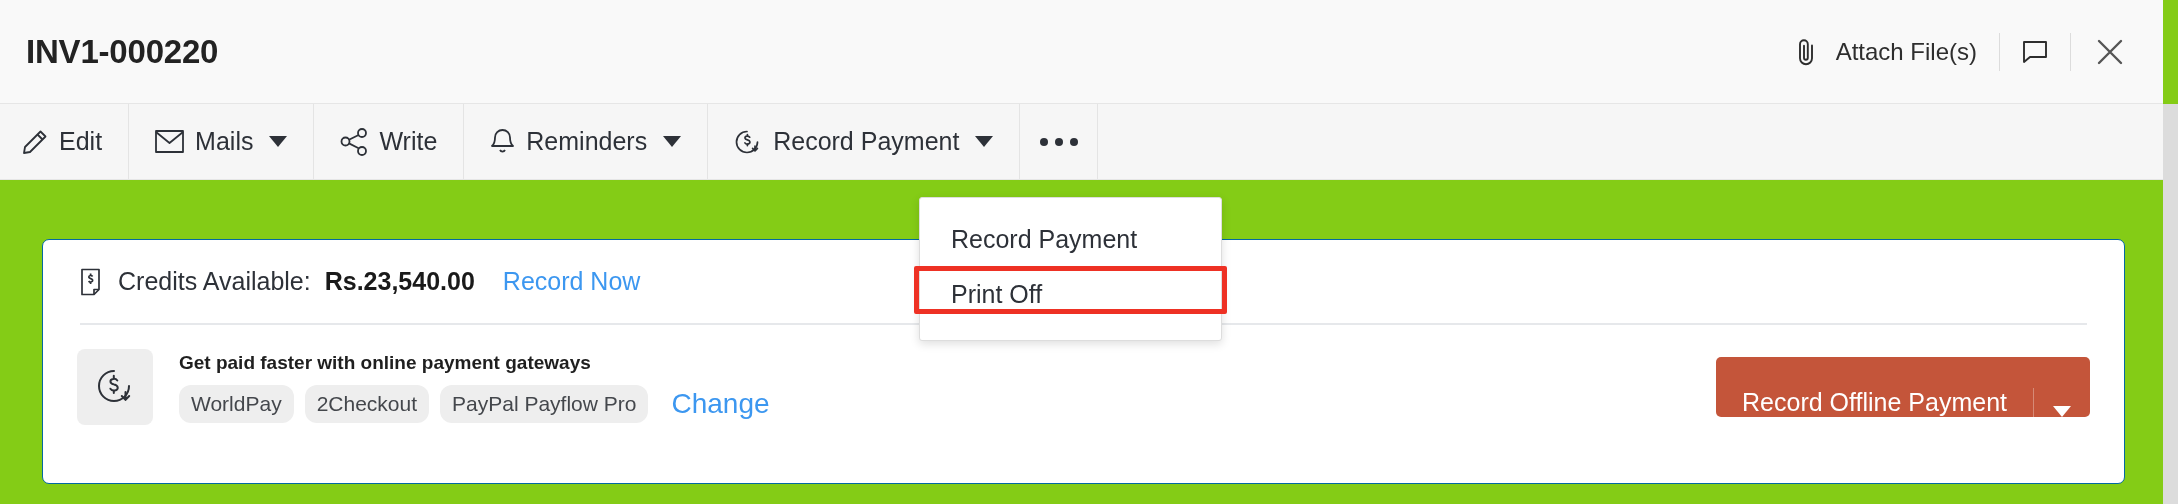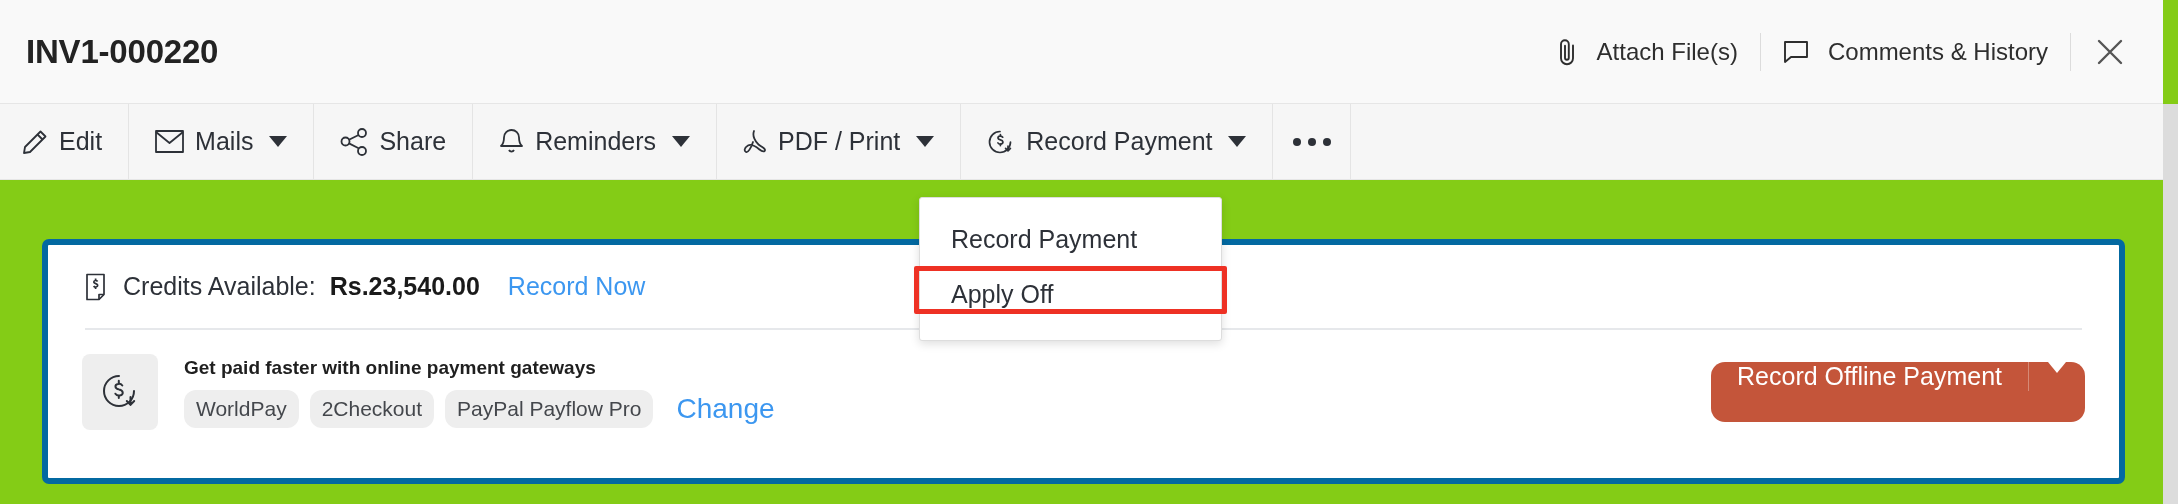--- a/index.html
+++ b/index.html
@@ -148,21 +148,21 @@
   }
 
   
   .card {
     position: absolute;
     left: 42px;
     top: 239px;
     width: 2083px;
     height: 245px;
     background: #ffffff;
-    border: 6px solid #0369a1;
+    border: 1px solid #0369a1;
     border-radius: 7px;
   }
   .credits-row {
     display: flex;
     align-items: center;
     gap: 14px;
     padding: 27px 0 0 37px;
     font-size: 25px;
     color: #2d3138;
   }
@@ -209,23 +209,23 @@
     font-size: 21px;
     padding: 7px 12px;
     border-radius: 12px;
     white-space: nowrap;
   }
   .gw-tags .link { margin-left: 12px; font-size: 28px; }
 
   .offline-btn-wrap {
     margin-left: auto;
     display: flex;
-    align-items: flex-start;
+    align-items: flex-end;
     background: #c4553a;
-    border-radius: 14px;
+    border-radius: 5px;
     height: 60px;
     overflow: hidden;
   }
   .offline-btn {
     display: flex;
     align-items: center;
     padding: 0 26px;
     color: #ffffff;
     font-size: 25px;
     cursor: pointer;
@@ -278,21 +278,20 @@
       </div>
 
       <div class="hdr-sep"></div>
 
       <div class="header-action">
         <span>
           <svg width="26" height="26" viewBox="0 0 26 26" fill="none" stroke="#2e2e2e" stroke-width="1.9" stroke-linejoin="round">
             <path d="M2 3h22v15H8l-6 5V3z"></path>
           </svg>
         </span>
-        <span>Comments &amp; History</span>
       </div>
 
       <div class="hdr-sep"></div>
 
       <div class="close-btn">
         <span>
           <svg width="30" height="30" viewBox="0 0 30 30" fill="none" stroke="#555555" stroke-width="2.4" stroke-linecap="round">
             <path d="M4 4l22 22M26 4L4 26"></path>
           </svg>
         </span>
@@ -325,43 +324,34 @@
 
     <div class="tb-btn">
       <span>
         <svg width="28" height="28" viewBox="0 0 28 28" fill="none" stroke="#2d3138" stroke-width="1.8">
           <circle cx="22" cy="5" r="4"></circle>
           <circle cx="5.5" cy="13.5" r="4"></circle>
           <circle cx="22" cy="23" r="4"></circle>
           <path d="M18.6 7L9 11.8M9 15.4l9.6 4.8"></path>
         </svg>
       </span>
-      <span>Share</span>
+      <span>Write</span>
     </div>
 
     <div class="tb-btn">
       <span>
         <svg width="25" height="28" viewBox="0 0 25 28" fill="none" stroke="#2d3138" stroke-width="1.8" stroke-linejoin="round">
           <path d="M12.5 2a7.5 7.5 0 0 0-7.5 7.5c0 6-3 8.5-3 8.5h21s-3-2.5-3-8.5A7.5 7.5 0 0 0 12.5 2z"></path>
           <path d="M10 22a2.8 2.8 0 0 0 5 0"></path>
         </svg>
       </span>
       <span>Reminders</span>
       <i class="caret"></i>
     </div>
 
-    <div class="tb-btn">
-      <span>
-        <svg width="24" height="26" viewBox="0 0 24 26" fill="none" stroke="#2d3138" stroke-width="1.8" stroke-linecap="round" stroke-linejoin="round">
-          <path d="M11 2c-2 5 1.5 11 4.5 13.5S22 19 22 21s-2.5 2-5.5-.5S9 14 5 16.5 1 22 3 23s5-4 7-10"></path>
-        </svg>
-      </span>
-      <span>PDF / Print</span>
-      <i class="caret"></i>
-    </div>
 
     <div class="tb-btn">
       <span>
         <svg width="28" height="28" viewBox="0 0 28 28" fill="none" stroke="#2d3138" stroke-width="1.7" stroke-linecap="round" stroke-linejoin="round">
           <path d="M23.5 14A10.5 10.5 0 1 1 13 3.5"></path>
           <path d="M15.7 9.2c-.6-.9-1.7-1.3-2.8-1.1-1.3.2-2 1.1-1.9 2 .1 1.1 1.2 1.5 2.4 1.8 1.3.3 2.4.8 2.5 2 .1 1-.7 2-2 2.2-1.2.2-2.4-.3-3-1.2"></path>
           <path d="M13.4 6.5v1.4M13.4 16.2v1.4"></path>
           <path d="M21 18v4.6M18.6 20.3L21 22.8l2.4-2.5"></path>
         </svg>
       </span>
@@ -422,19 +412,19 @@
         <div class="offline-btn">Record Offline Payment</div>
         <div class="offline-caret">
           <i></i>
         </div>
       </div>
     </div>
   </div>
 
   <div class="dropdown">
     <div class="dd-item">Record Payment</div>
-    <div class="dd-item">Apply Off</div>
+    <div class="dd-item">Print Off</div>
   </div>
   <div class="dd-highlight"></div>
 
   <div class="scrollbar-track"></div>
 
 </div>
 
 </body></html>

